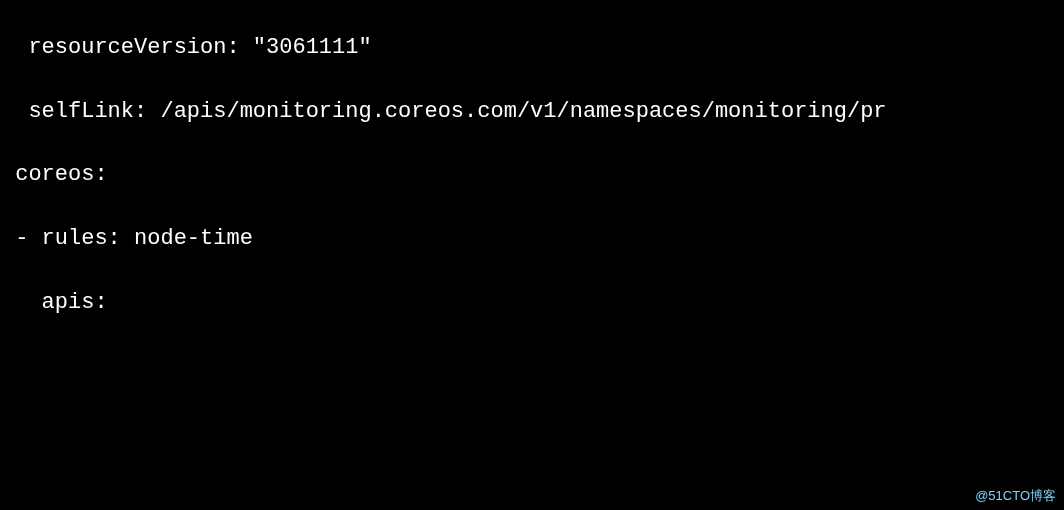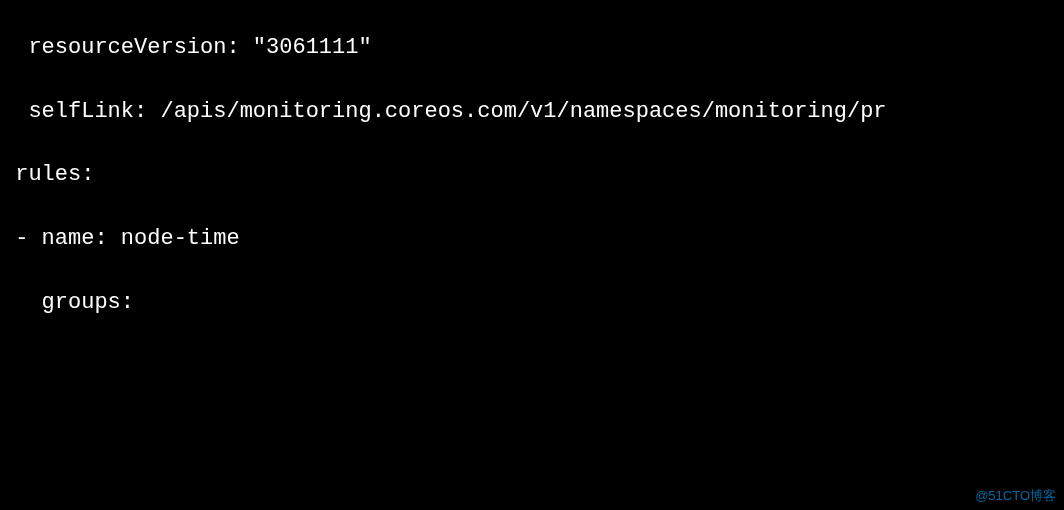--- a/index.html
+++ b/index.html
@@ -24,34 +24,34 @@
       white-space: pre;
       font-weight: 500;
     }
     .line {
       display: block;
     }
     .watermark {
       position: absolute;
       bottom: 4px;
       right: 8px;
-      color: #0369a1;
+      color: #7dd3fc;
       font-size: 13px;
       font-family: sans-serif;
     }
   </style>
 </head>
 <body>
 
 <div class="terminal-output">
 <span class="line">  resourceVersion: "3061111"</span>
 <span class="line">  selfLink: /apis/monitoring.coreos.com/v1/namespaces/monitoring/pr</span>
-<span class="line"> rules:</span>
-<span class="line"> - name: node-time</span>
-<span class="line">   groups:</span>
+<span class="line"> coreos:</span>
+<span class="line"> - rules: node-time</span>
+<span class="line">   apis:</span>
 
 
 
 
 
 
 
 </div>
 
 <div class="watermark">@51CTO博客</div>

